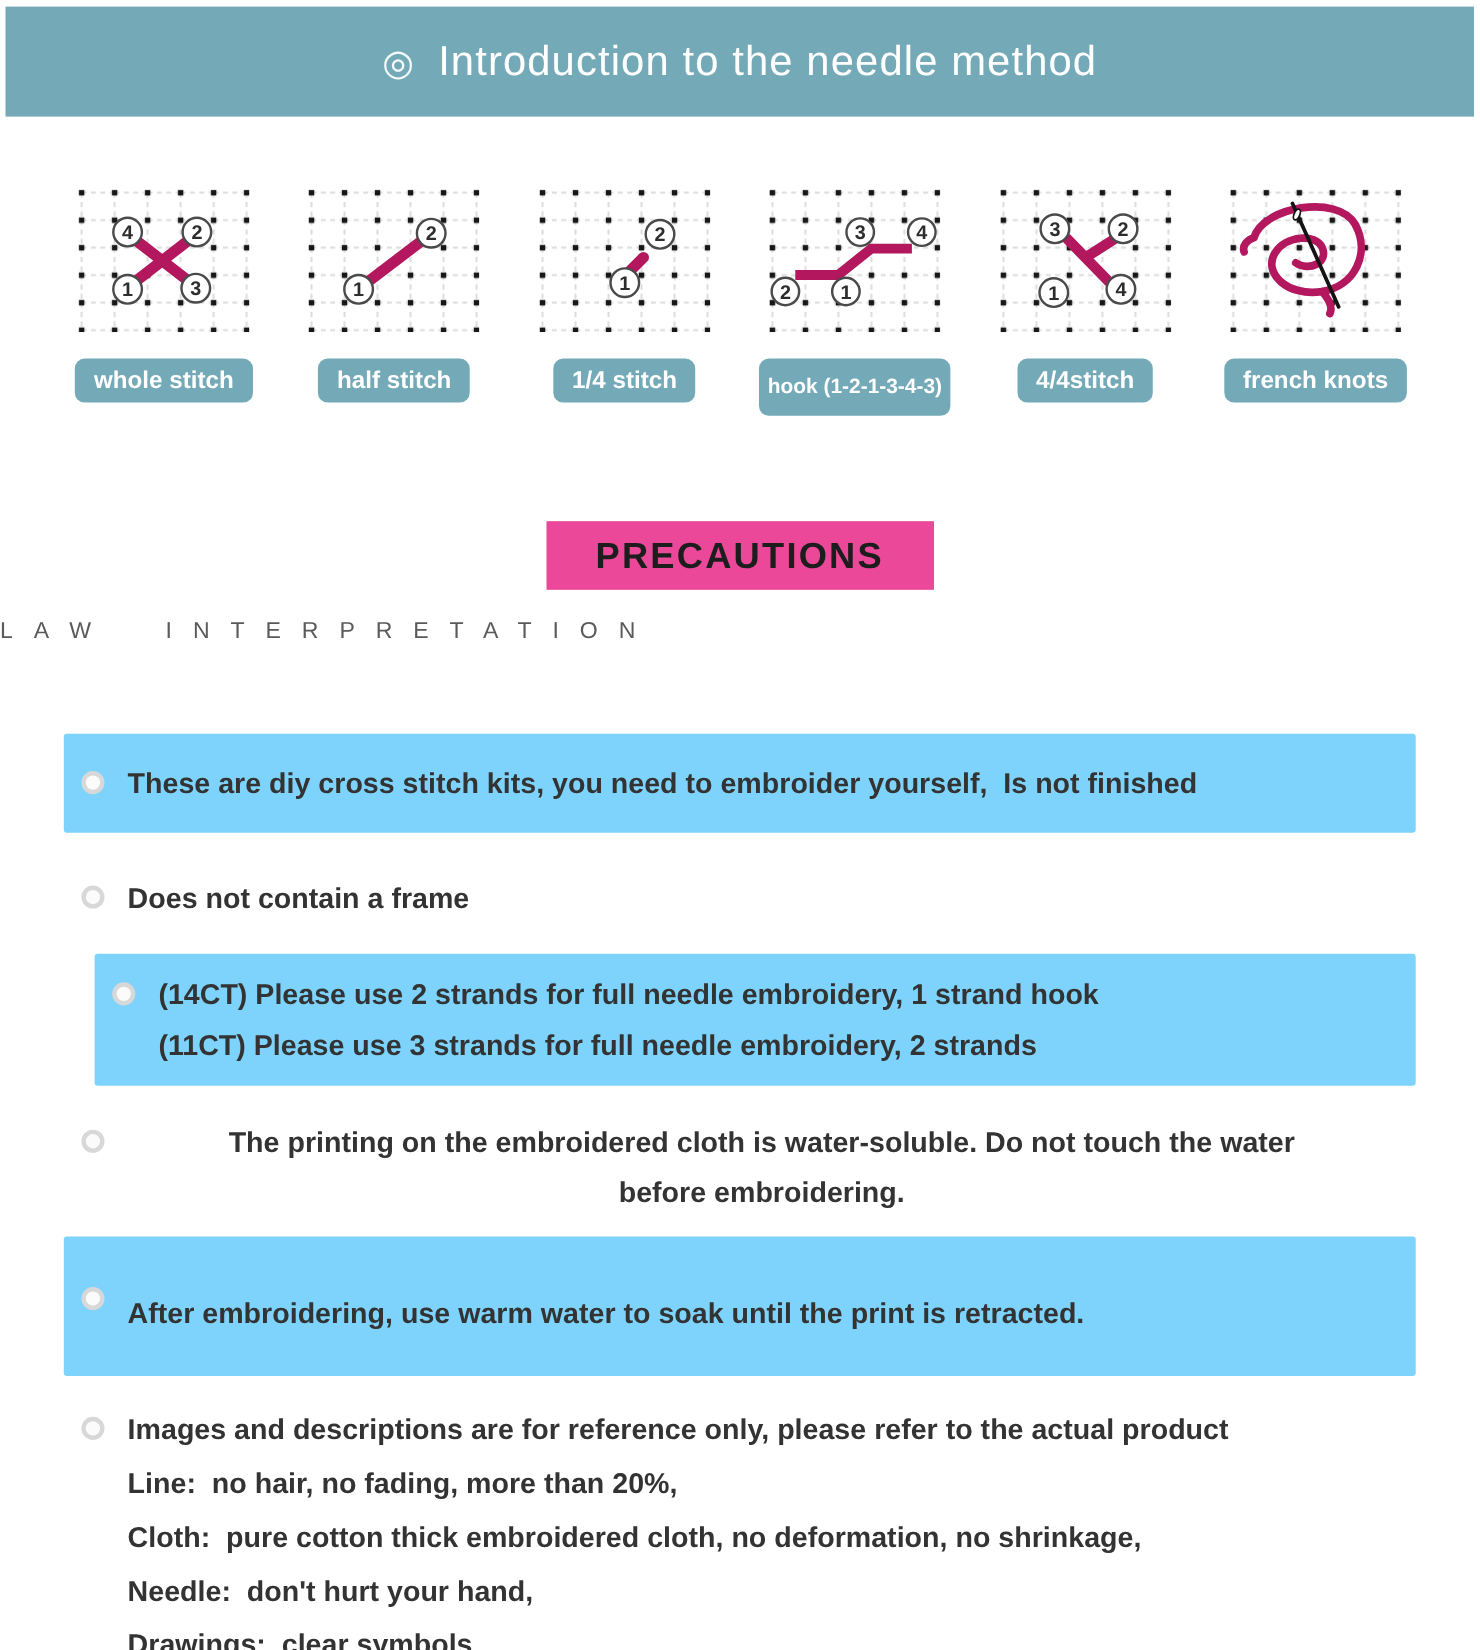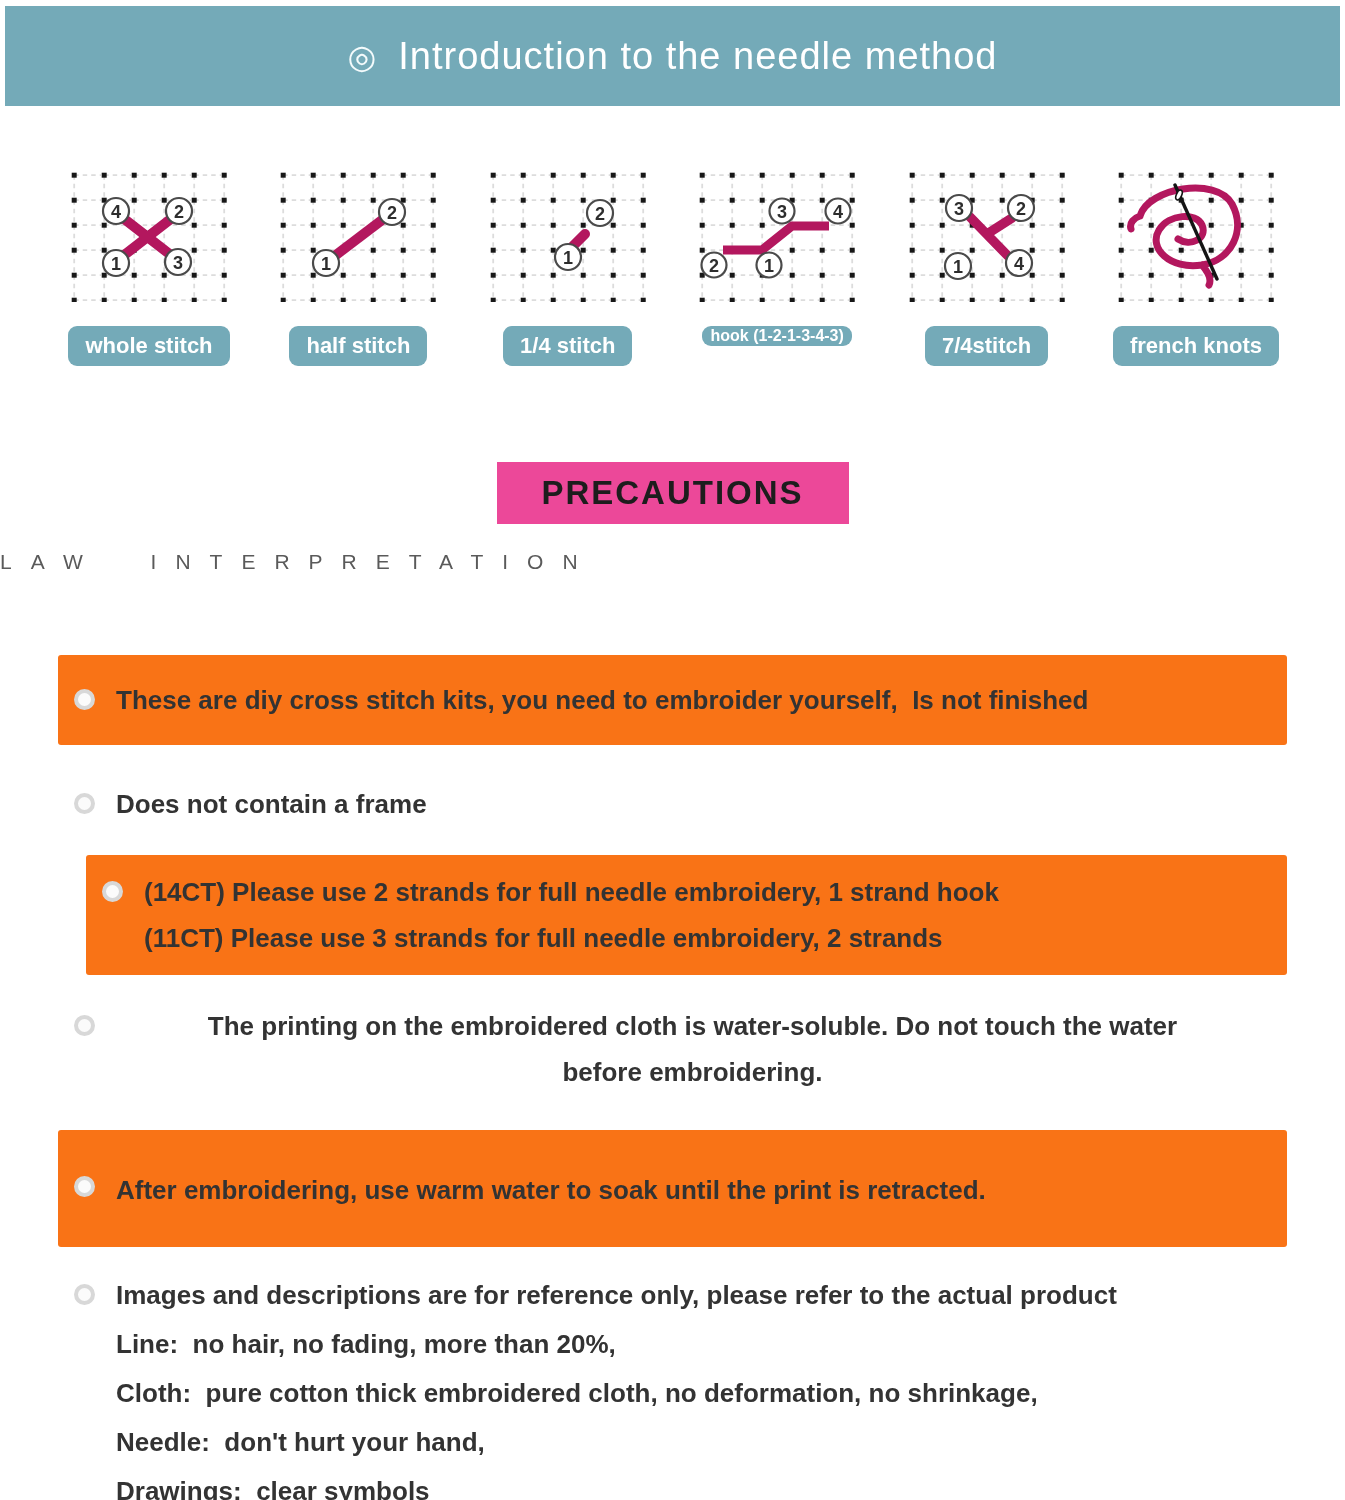--- a/index.html
+++ b/index.html
@@ -32,21 +32,21 @@
     display:flex;justify-content:space-between;
   }
   .stitch-panel{display:flex;flex-direction:column;align-items:center;width:158px;}
   .stitch-panel svg{display:block;}
   .stitch-label{
     margin-top:24px;
     background:#74aab8;color:#ffffff;
     font-size:22px;font-weight:bold;
     padding:7px 17px;border-radius:9px;white-space:nowrap;
   }
-  .stitch-label.small{font-size:16px;padding:1px 8px;text-align:center;}
+  .stitch-label.small{font-size:19px;padding:15px 8px;text-align:center;}
   svg text{font-family:"Liberation Sans","DejaVu Sans",sans-serif;}
   
   .prec-box{
     margin:96px auto 0 auto;
     width:348px;height:58px;
     border:2px solid #ec4899;background:#ec4899;
     display:flex;align-items:center;justify-content:center;
     font-size:33px;font-weight:bold;letter-spacing:2px;color:#1d1d1d;
   }
   .law-line{
@@ -59,35 +59,35 @@
   
   .notes{margin:0 58px;}
   .note{
     position:relative;
     border-radius:3px;
     padding-left:58px;padding-right:18px;
     font-size:26px;font-weight:bold;color:#333;
     line-height:48px;
   }
   .note .line{white-space:pre;}
-  .note.band{background:#f97316;}
+  .note.band{background:#7dd3fc;}
   .note .bullet{
     position:absolute;left:16px;
     width:13px;height:13px;border:4px solid #d8d8d8;border-radius:50%;
     background:#fbfbfb;
   }
   .note1{margin-top:77px;padding-top:21px;padding-bottom:21px;}
   .note1 .bullet{top:34px;}
   .note2{margin-top:30px;padding-top:5px;padding-bottom:5px;}
   .note2 .bullet{top:18px;}
   .note3{margin-top:22px;padding-top:14px;padding-bottom:14px;line-height:46px;margin-left:28px;}
   .note3 .bullet{top:26px;}
   .note4{margin-top:25px;padding-top:3px;padding-bottom:3px;line-height:46px;text-align:center;}
   .note4 .bullet{top:15px;}
-  .note5{margin-top:32px;padding-top:36px;padding-bottom:33px;}
+  .note5{margin-top:14px;padding-top:46px;padding-bottom:33px;}
   .note5 .bullet{top:46px;}
   .note6{margin-top:22px;padding-top:2px;padding-bottom:2px;line-height:49px;}
   .note6 .bullet{top:15px;}
 </style>
 </head>
 <body>
 
 <svg width="0" height="0" style="position:absolute" aria-hidden="true">
   <defs>
     <pattern id="cloth" width="30" height="25" patternUnits="userSpaceOnUse">
@@ -178,21 +178,21 @@
           <circle cx="50" cy="36" r="13" fill="#fff" stroke="#4a4a4a" stroke-width="2.2"></circle>
             <text x="50" y="42.5" text-anchor="middle" font-size="18" font-weight="bold" fill="#2d2d2d">3</text>
           <circle cx="112" cy="36" r="13" fill="#fff" stroke="#4a4a4a" stroke-width="2.2"></circle>
             <text x="112" y="42.5" text-anchor="middle" font-size="18" font-weight="bold" fill="#2d2d2d">2</text>
           <circle cx="49" cy="94" r="13" fill="#fff" stroke="#4a4a4a" stroke-width="2.2"></circle>
             <text x="49" y="100.5" text-anchor="middle" font-size="18" font-weight="bold" fill="#2d2d2d">1</text>
           <circle cx="110" cy="91" r="13" fill="#fff" stroke="#4a4a4a" stroke-width="2.2"></circle>
             <text x="110" y="97.5" text-anchor="middle" font-size="18" font-weight="bold" fill="#2d2d2d">4</text>
         </g>
       </svg>
-      <div class="stitch-label">7/4stitch</div>
+      <div class="stitch-label">4/4stitch</div>
     </div>
 
     <div class="stitch-panel">
       <svg viewBox="0 0 156 130" width="156" height="130">
         <rect width="156" height="130" fill="url(#cloth)"></rect>
         <path d="M22 44 C30 16 98 4 114 32 C128 58 114 88 84 93 C52 98 30 76 41 58 C51 42 78 40 84 53 C90 67 72 75 60 67 M84 93 C90 100 94 107 91 113 M22 44 C16 46 11 51 13 57" stroke="#b3175e" stroke-width="7" stroke-linecap="round" fill="none"></path>
         <path d="M57 13 L99 107" stroke="#141414" stroke-width="3.4" stroke-linecap="round"></path>
         <ellipse cx="61" cy="23" rx="2.6" ry="5.2" transform="rotate(24 61 23)" fill="#ffffff" stroke="#141414" stroke-width="1.6"></ellipse>
       </svg>
       <div class="stitch-label">french knots</div>

